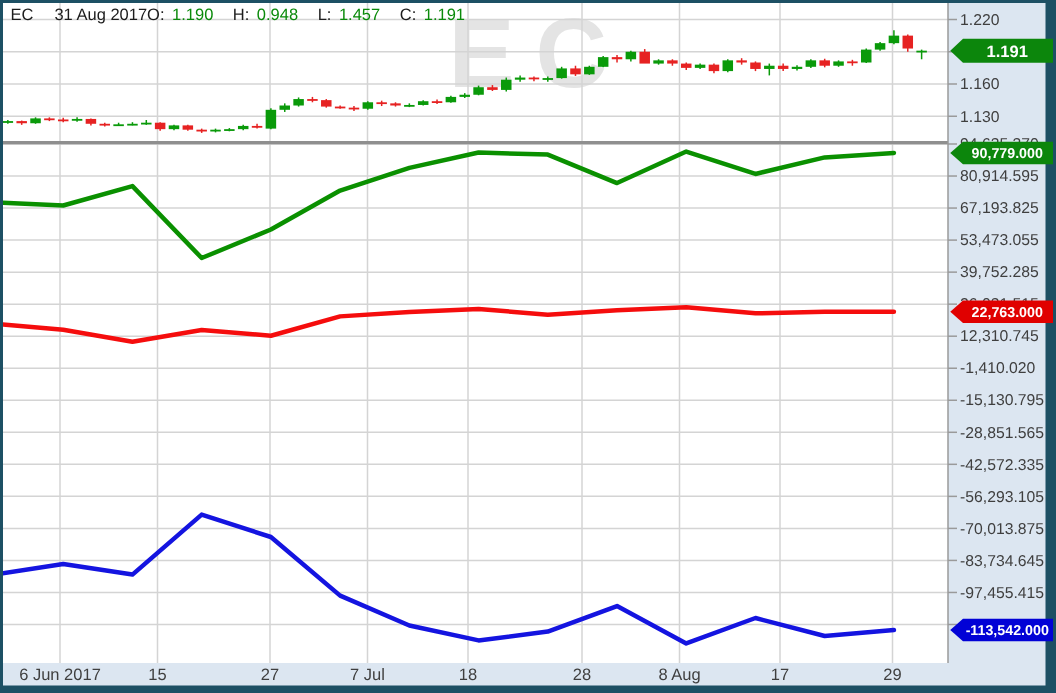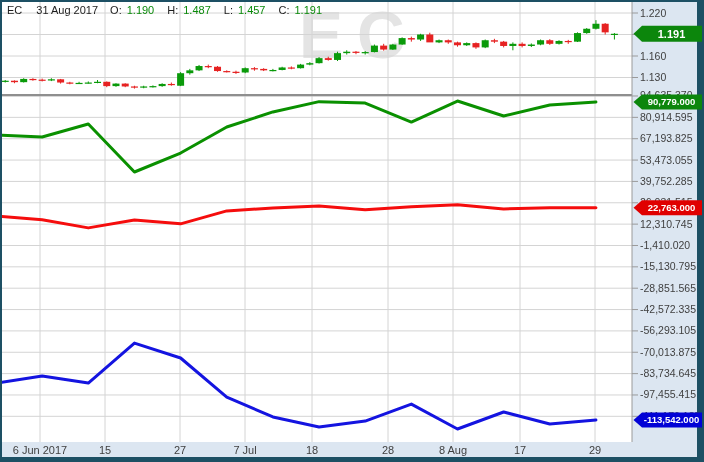--- a/index.html
+++ b/index.html
@@ -6,21 +6,21 @@
   body{font-family:"Liberation Sans",sans-serif;}
   #frame{position:relative;width:704px;height:462px;background:#1d5064;overflow:hidden;}
   .abs{position:absolute;}
   #plot-bg{left:2px;top:2px;width:630px;height:440px;background:#ffffff;}
   #right-axis-bg{left:632px;top:2px;width:65px;height:455px;background:#dce6f1;}
   #bottom-axis-bg{left:2px;top:442px;width:630px;height:15px;background:#dce6f1;}
   #watermark{left:299px;top:2px;font-size:66px;font-weight:bold;letter-spacing:14px;color:#e4e4e4;line-height:1;user-select:none;}
   #chart-svg{left:0;top:0;}
   #info-bar{left:7px;top:4px;display:flex;align-items:center;font-size:11px;color:#1c1c1c;white-space:nowrap;}
   #info-bar .sym{margin-right:14px;}
-  #info-bar .dt{margin-right:12px;}
+  #info-bar .dt{}
   #info-bar .lbl{margin-right:5px;}
   #info-bar .val{color:#0a8a0a;margin-right:13px;}
 </style>
 </head>
 <body>
 
 <div id="frame" class="abs">
   <div id="plot-bg" class="abs"></div>
   <div id="right-axis-bg" class="abs"></div>
   <div id="bottom-axis-bg" class="abs"></div>
@@ -416,19 +416,19 @@
         </g>
       </g>
     </svg>
 
   <div id="info-bar" class="abs">
     <span class="sym">EC</span>
     <span class="dt">31 Aug 2017</span>
     <span class="lbl">O:</span>
     <span class="val">1.190</span>
     <span class="lbl">H:</span>
-    <span class="val">1.487</span>
+    <span class="val">0.948</span>
     <span class="lbl">L:</span>
     <span class="val">1.457</span>
     <span class="lbl">C:</span>
     <span class="val">1.191</span>
   </div>
 </div>
 
 </body></html>

